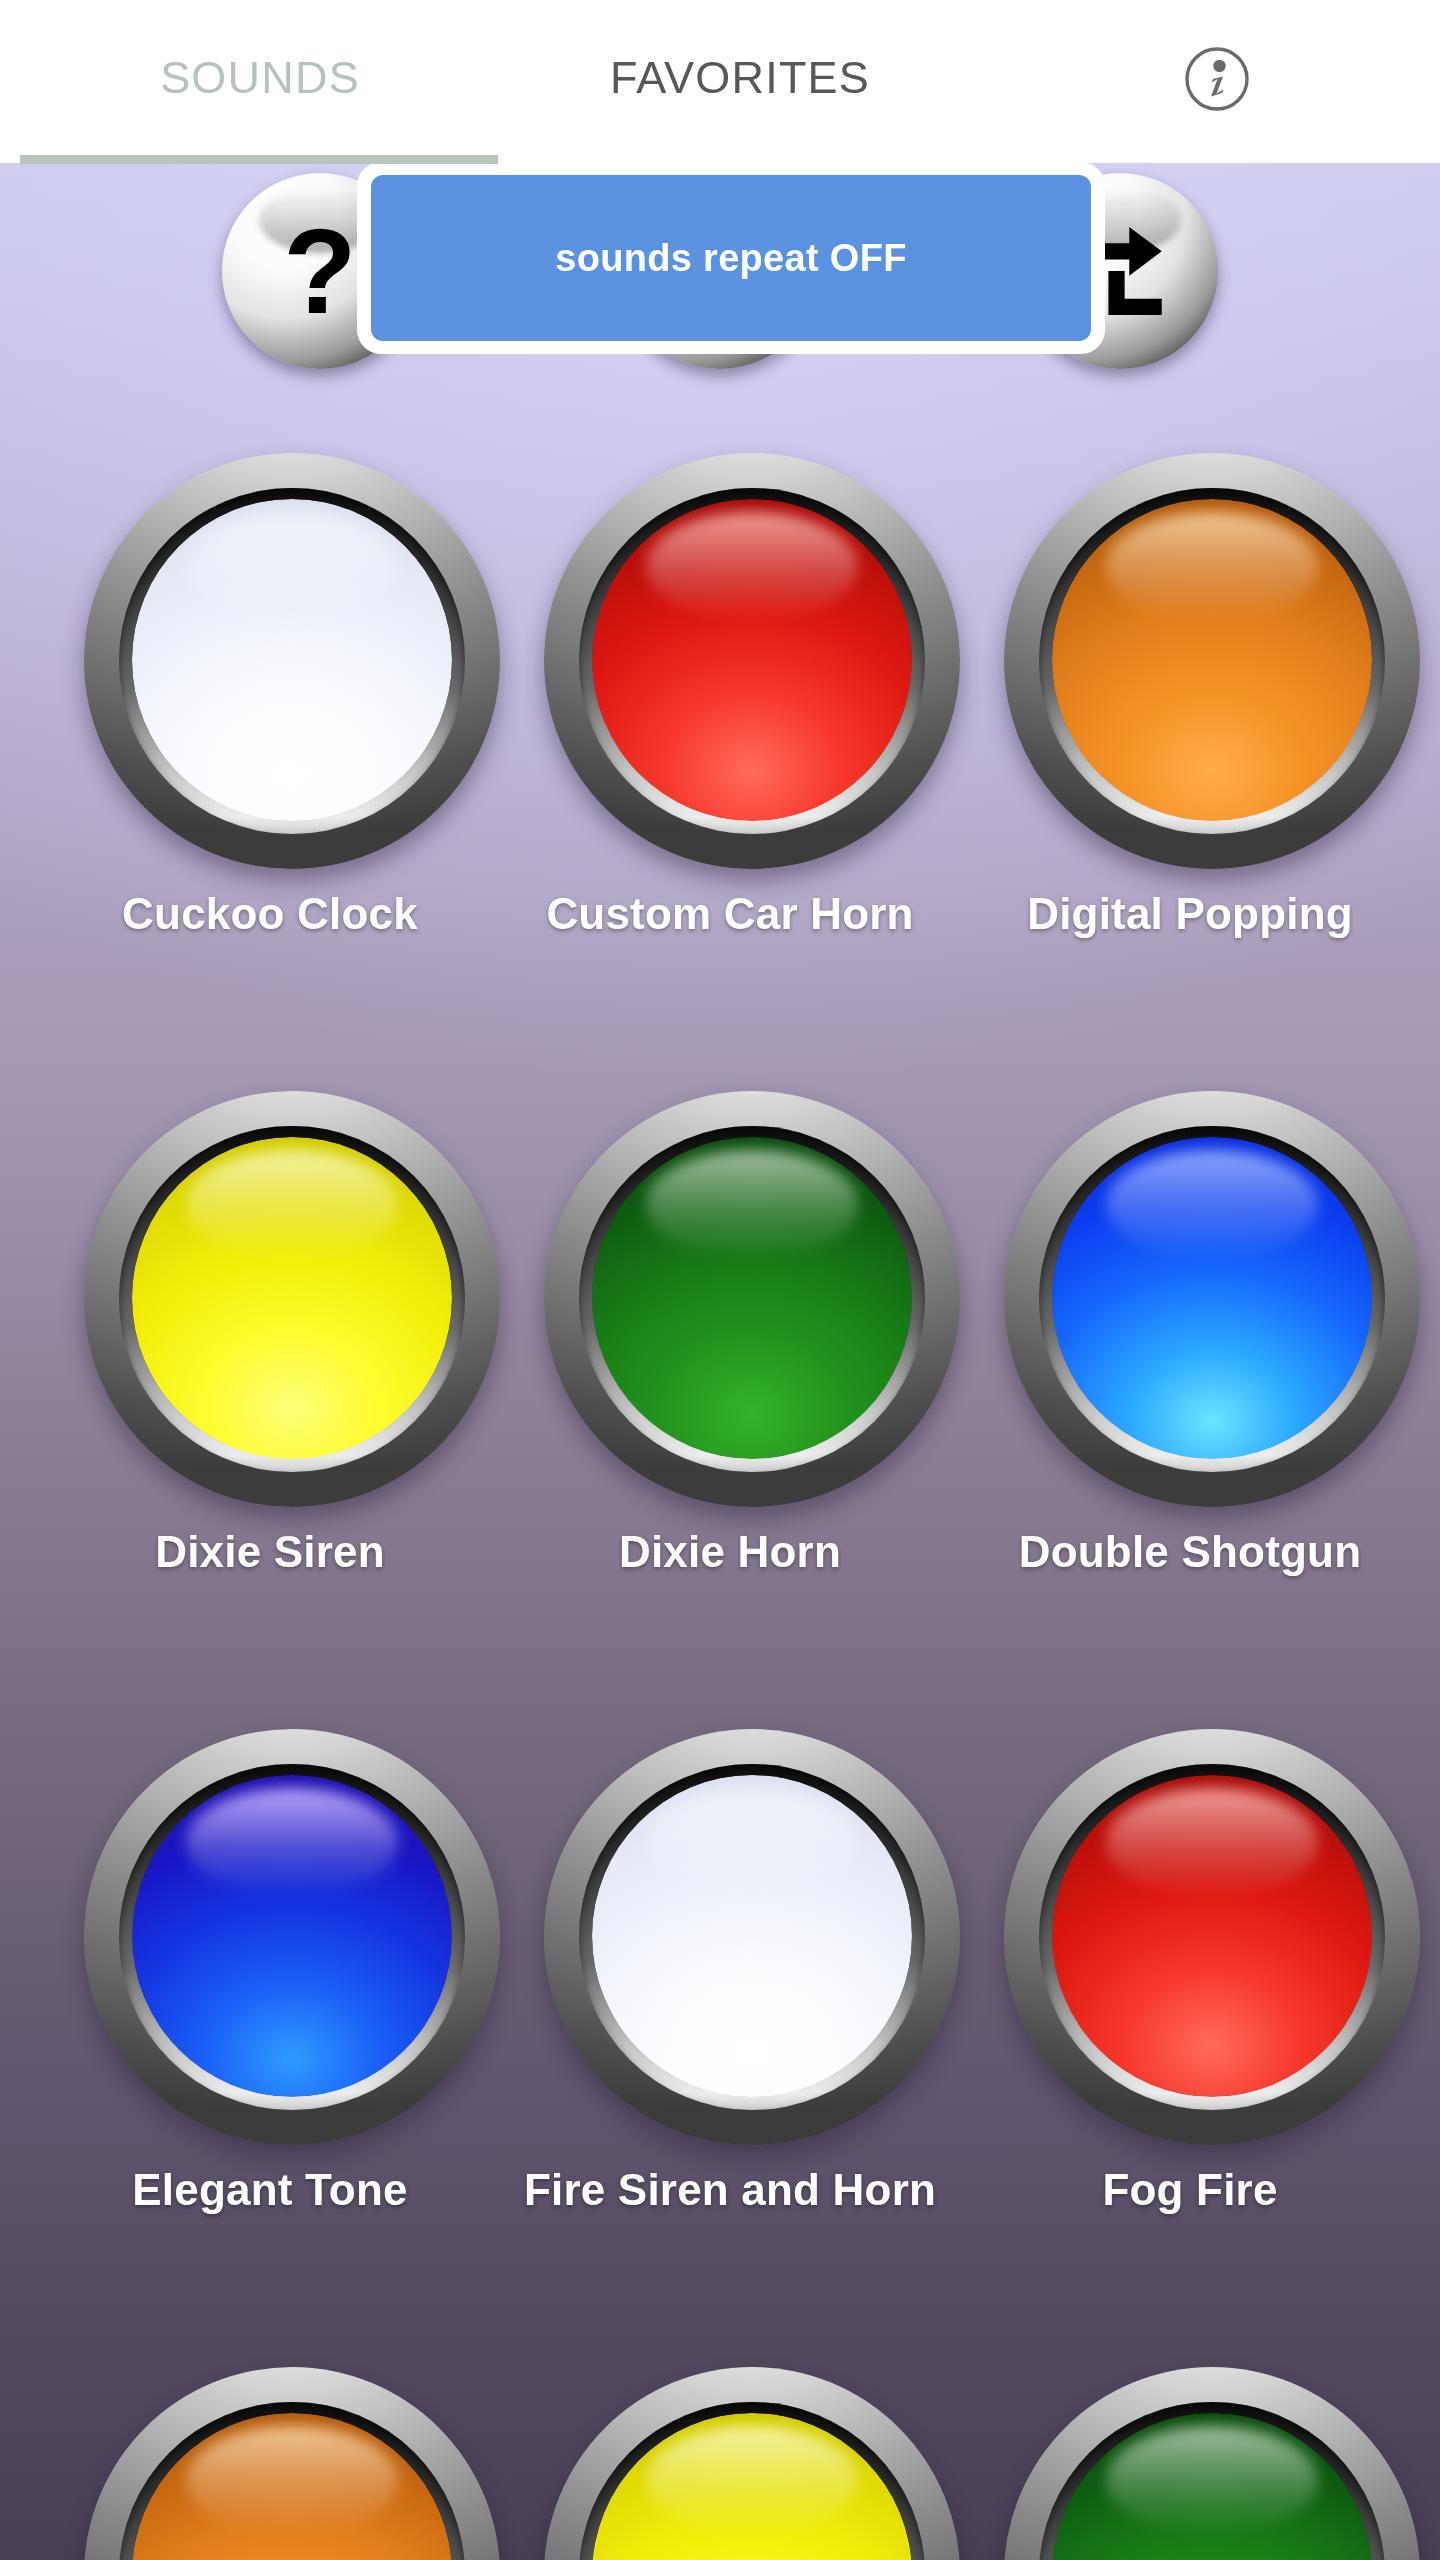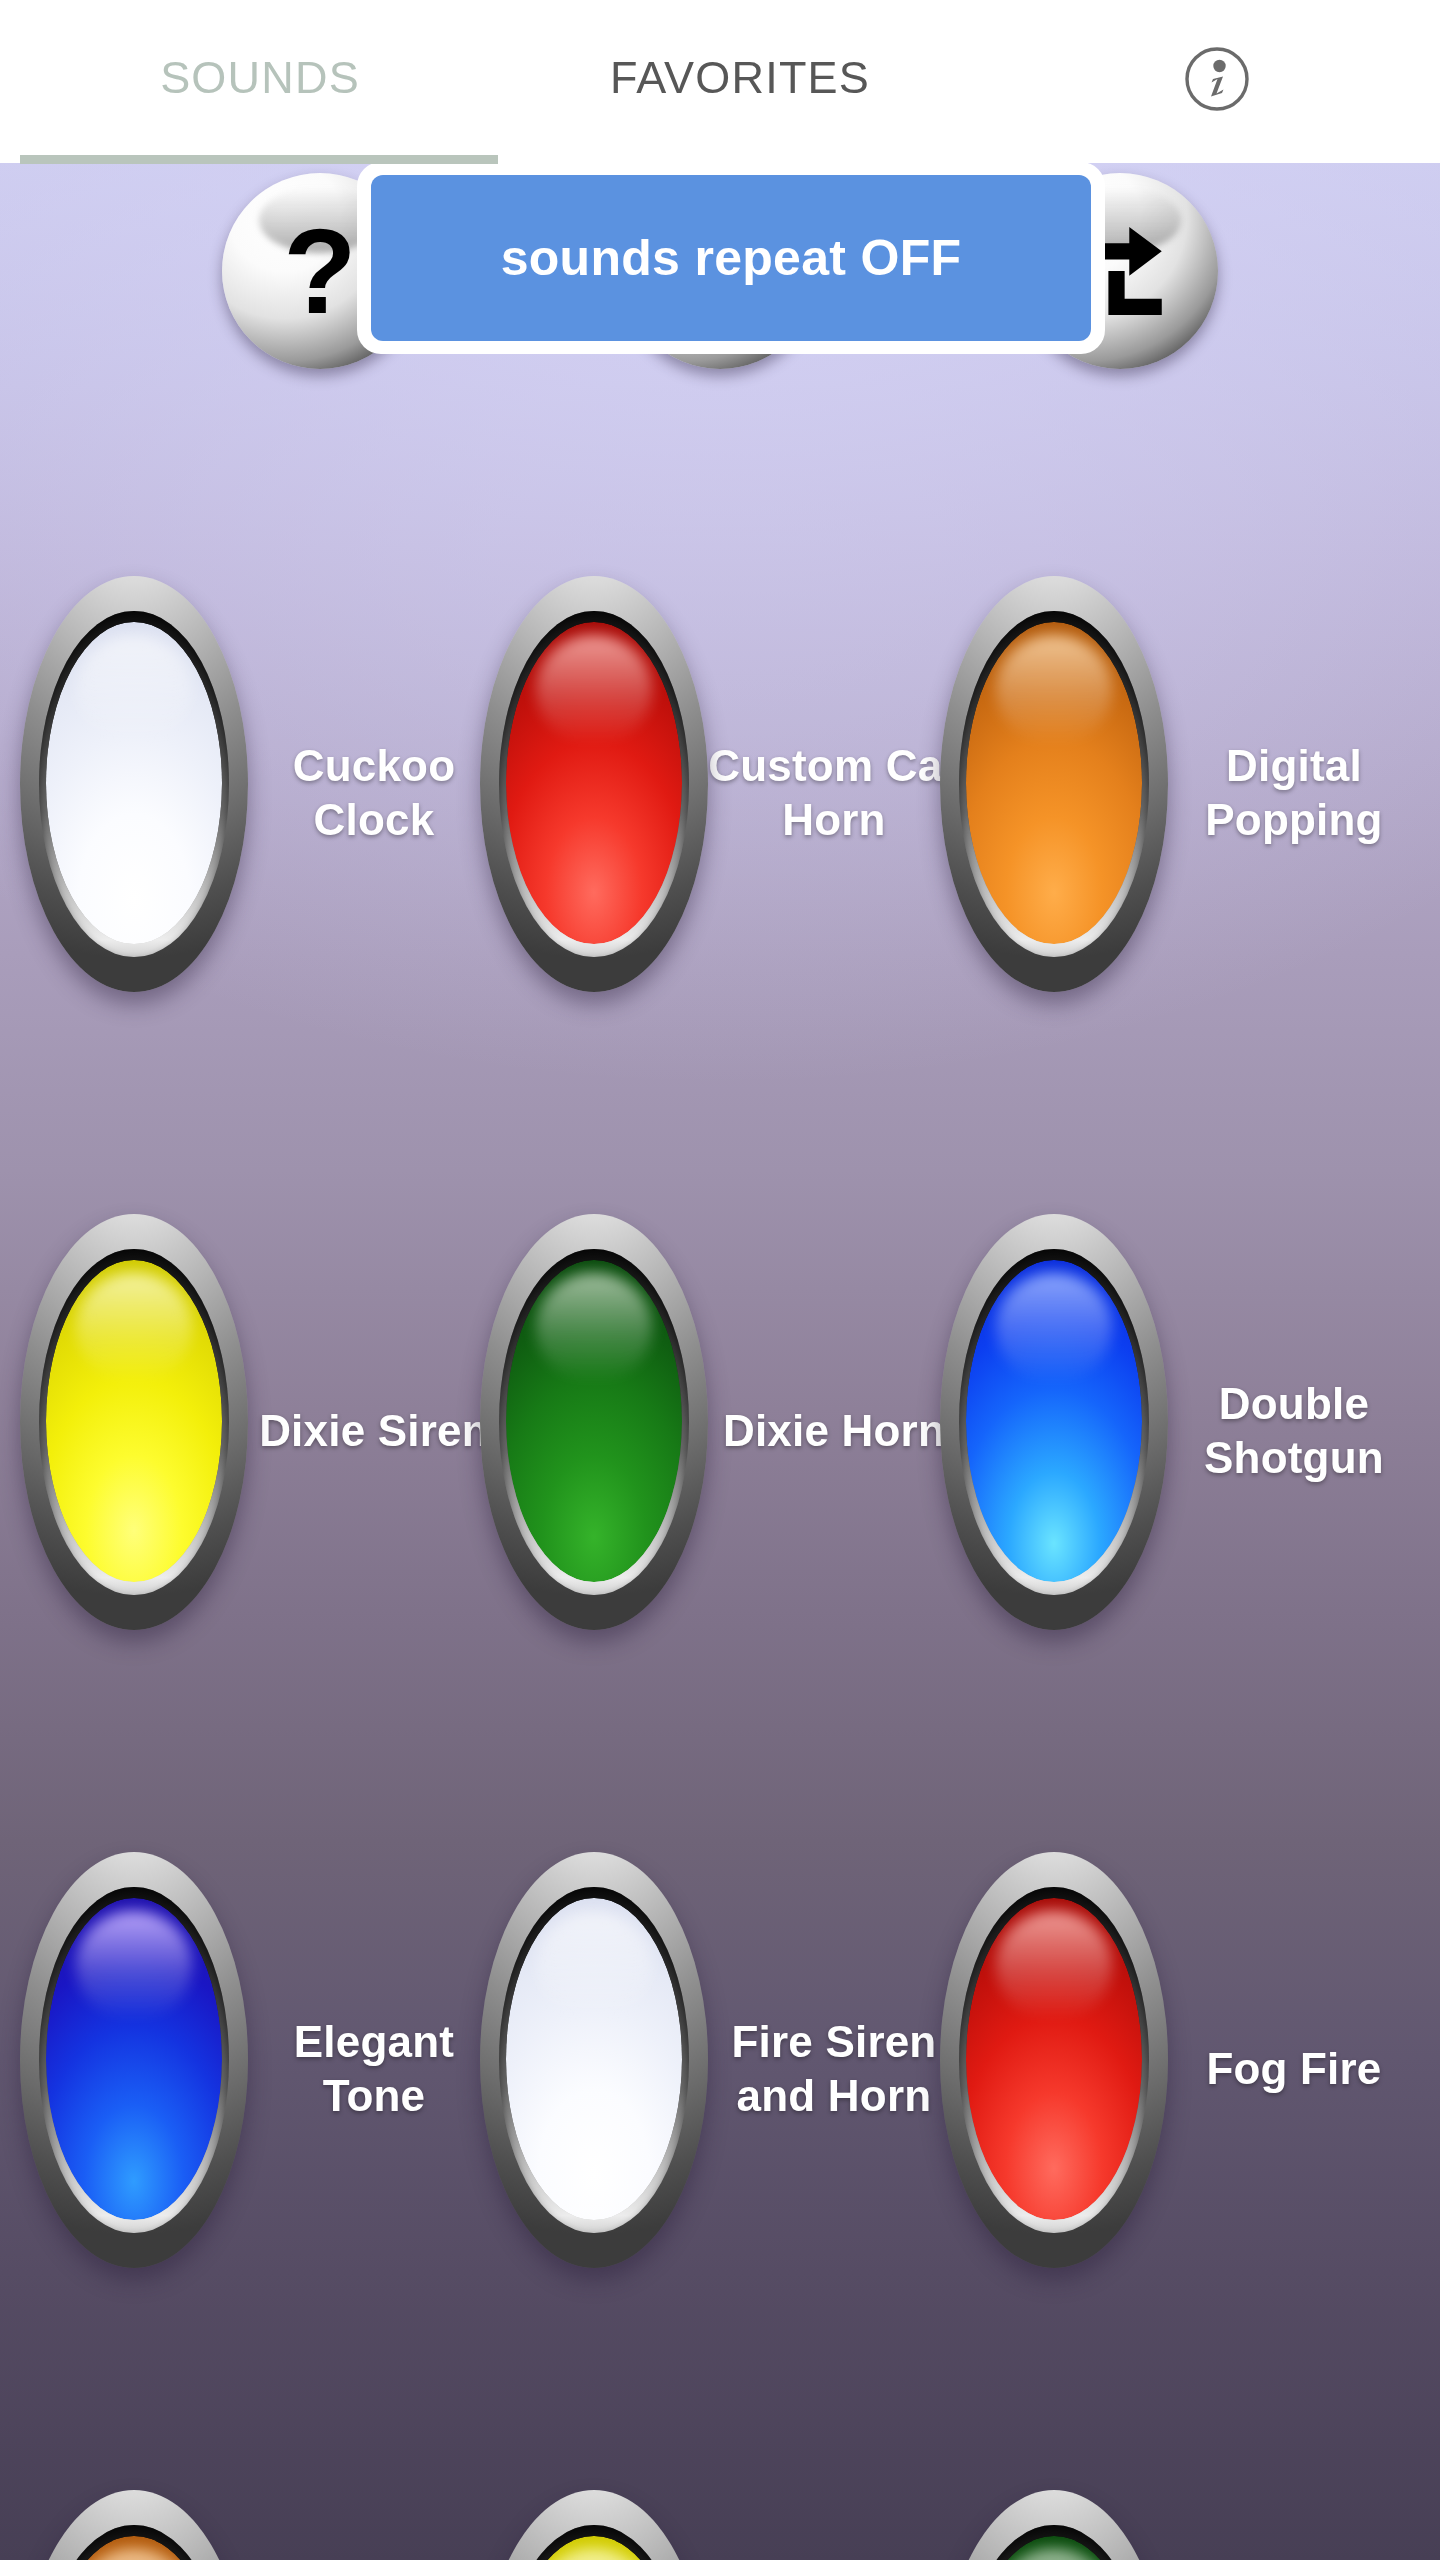--- a/index.html
+++ b/index.html
@@ -129,41 +129,41 @@
     z-index:6;
   }
   .tooltip {
     width:720px; height:166px;
     background:#5b92e0;
     border-radius:12px;
     display:flex; align-items:center; justify-content:center;
   }
   .tooltip-text {
     color:#ffffff;
-    font-size:50px;
+    font-size:38px;
     font-weight:bold;
     letter-spacing:0.3px;
     white-space:nowrap;
   }
 
   
   .grid {
     position:absolute;
     left:0; top:290px;
     width:1440px;
   }
   .grid-row {
     position:relative;
     width:1440px; height:638px;
   }
   .cell {
     position:absolute;
-    top:12px;
+    top:0;
     width:480px; height:638px;
-    display:flex; align-items:center;
+    display:flex; flex-direction:column; align-items:flex-end;
     cursor:pointer;
   }
   .cell-0 { left:20px; }
   .cell-1 { left:480px; }
   .cell-2 { left:940px; }
 
   
   .sbtn {
     position:relative;
     width:416px; height:416px;

